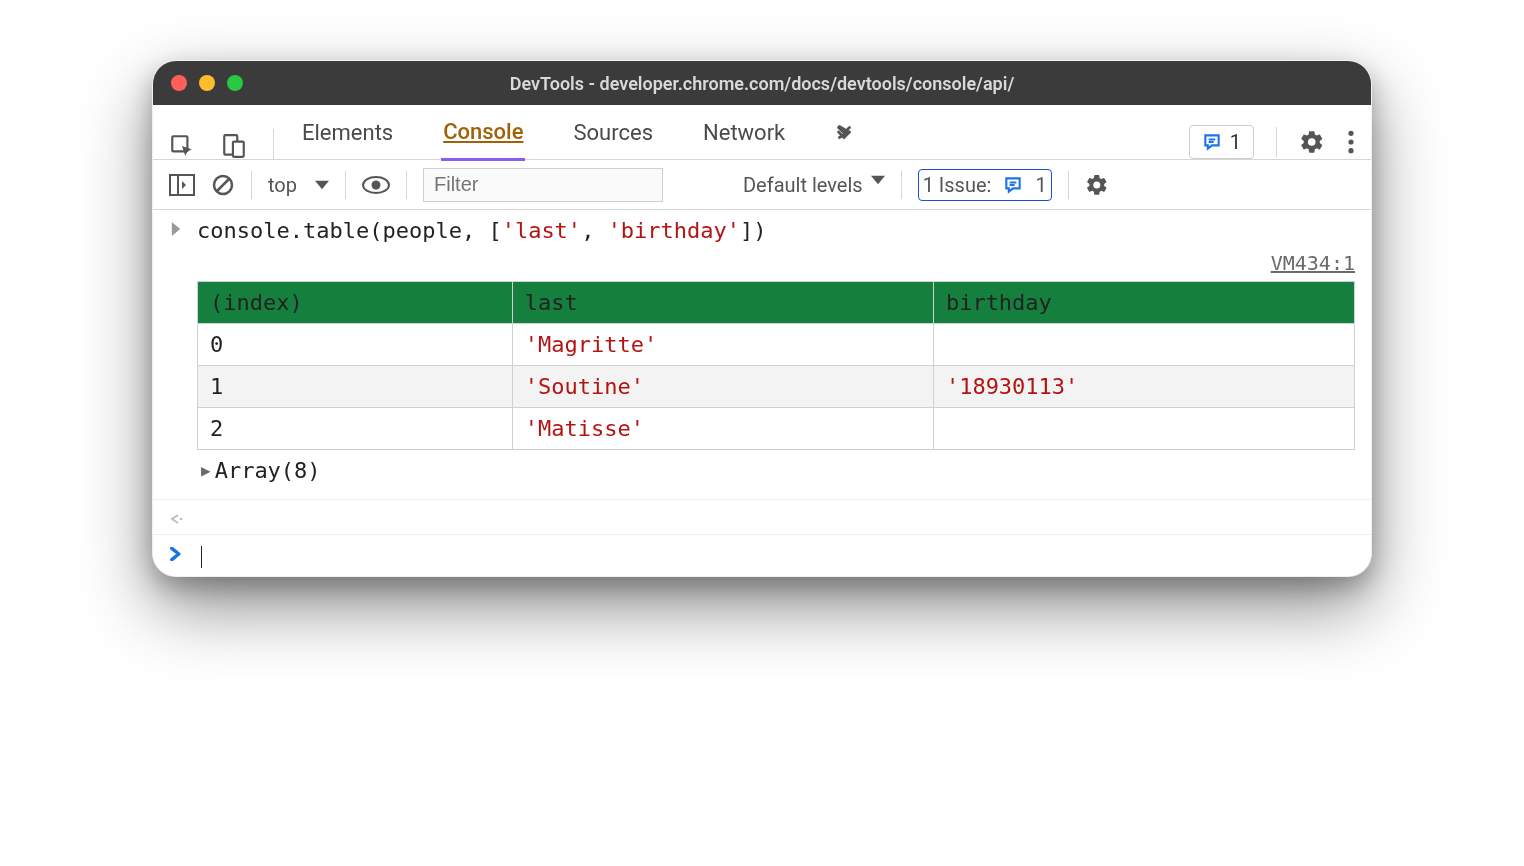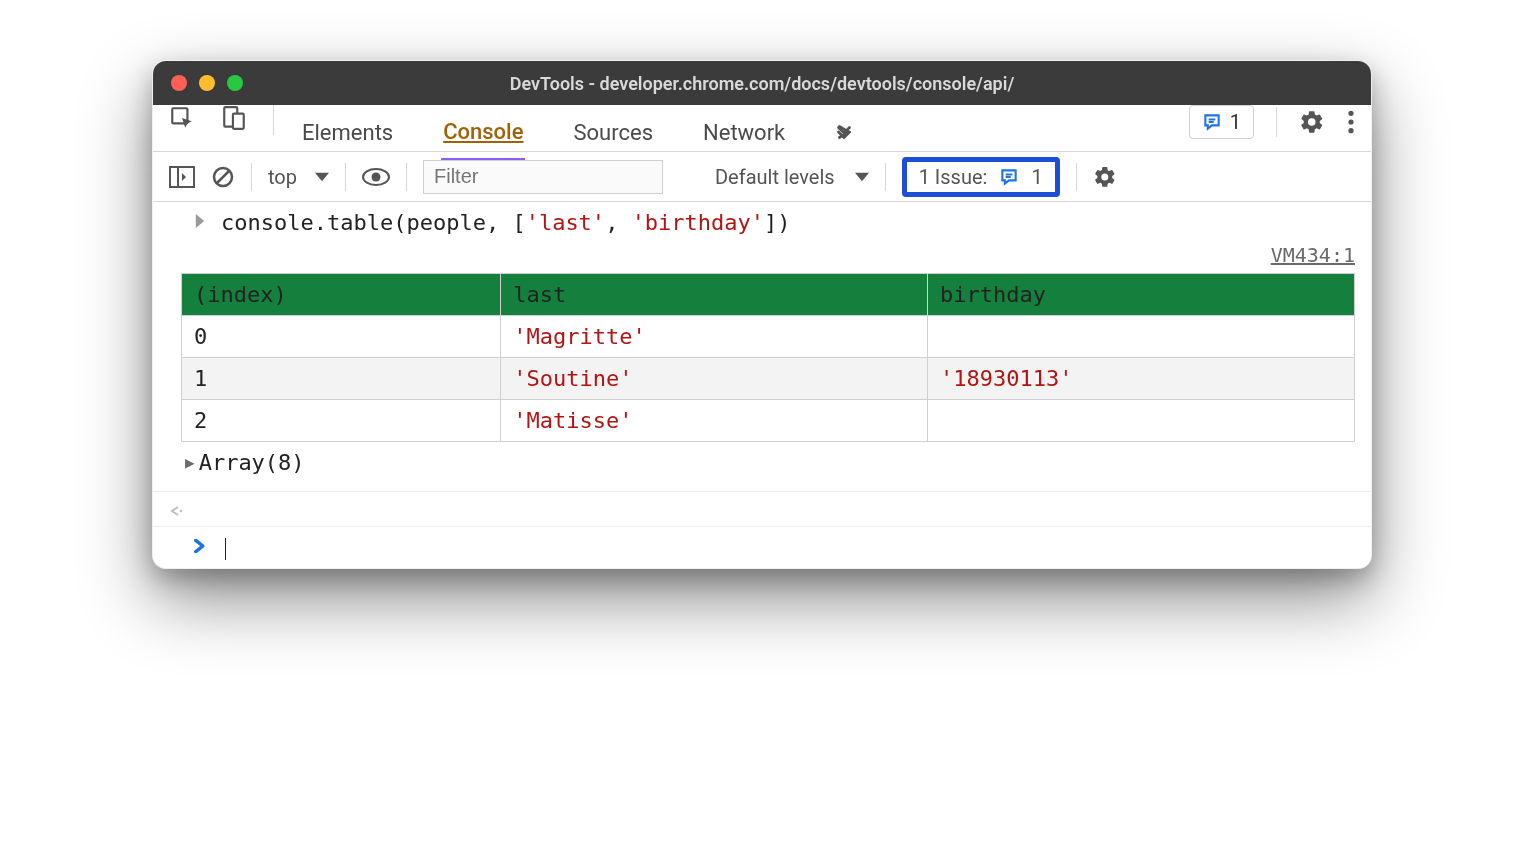--- a/index.html
+++ b/index.html
@@ -6,21 +6,21 @@
   body {
     background: #fff;
     font-family: -apple-system, BlinkMacSystemFont, "Segoe UI", Roboto, sans-serif;
     width: 1524px; height: 866px;
     display: flex; align-items: flex-start; justify-content: center;
     padding-top: 60px;
   }
   .window {
     width: 1220px;
     background: #fff;
-    border-radius: 14px;
+    border-radius: 24px;
     box-shadow: 0 30px 70px rgba(0,0,0,.45), 0 10px 25px rgba(0,0,0,.25);
     overflow: hidden;
     border: 1px solid rgba(0,0,0,.06);
   }
   
   .titlebar {
     background: #3b3b3b;
     height: 44px;
     display: flex; align-items: center;
     padding: 0 18px;
@@ -32,22 +32,22 @@
   .tl.yellow { background: #febc2e; }
   .tl.green { background: #28c840; }
   .titlebar .title {
     position: absolute; left: 0; right: 0;
     text-align: center;
     color: #d9d9d9; font-size: 18px; font-weight: 600;
     pointer-events: none;
   }
   
   .tabstrip {
-    display: flex; align-items: flex-start;
-    height: 47px;
+    display: flex; align-items: flex-end;
+    height: 55px;
     border-bottom: 1px solid #d6d6d6;
     padding: 0 16px;
     gap: 26px;
     color: #555;
   }
   .tabstrip .iconbtn { color: #555; display:flex; align-items:center; justify-content:center; }
   .tabstrip .divider { width:1px; height:30px; background:#d6d6d6; }
   .tabs { display:flex; gap: 46px; align-items:center; font-size: 22px; }
   .tab { padding: 14px 2px; color:#4a4a4a; cursor:pointer; }
   .tab.active { color:#a16207; border-bottom: 3px solid #8b5cf6; margin-bottom:-2px; font-weight:500;text-decoration:underline; }
@@ -74,38 +74,38 @@
   .filterbox {
     border:1px solid #cfcfcf; background:#fafafa;
     height:34px; width:240px;
     display:flex; align-items:center; padding:0 10px;
     color:#7a7a7a; font-size:20px;
   }
   .filterbox input {
     border:none; outline:none; background:transparent;
     font-size:20px; color:#333; width:100%;
   }
-  .levels { display:flex; align-items:center; gap:20px; cursor:pointer; }
+  .levels { display:flex; align-items:flex-start; gap:8px; cursor:pointer;margin-left:28px; }
   .issuebox {
     display:flex; align-items:center; gap:12px;
-    border:5px solid #1d4ed8; border-radius:4px;
-    padding: 3px 12px; cursor:pointer;
+    border:1px solid #1d4ed8; border-radius:4px;
+    padding: 3px 4px; cursor:pointer;
   }
   .issuebox .msgicon { color:#1a73e8; }
   
   .cbody { font-family: Menlo, Consolas, monospace; font-size:22px; color:#222; }
   .row { display:flex; align-items:flex-start; padding: 8px 16px; border-bottom:1px solid #eee; }
-  .row.noborder { border-bottom:none;margin-left:24px; }
+  .row.noborder { border-bottom:none; }
   .gutter { width: 28px; flex: 0 0 28px; color:#9a9a9a; font-size:18px; padding-top:4px; }
   .gutter.blue { color:#1a73e8; font-weight:700; }
   .content { flex:1; min-width:0; }
   .code .fn { color:#222; }
   .code .str { color:#b31412; }
   .code .punc { color:#222; }
-  .outwrap { padding-left:28px; padding-right:16px; padding-bottom:8px; border-bottom:1px solid #eee; }
+  .outwrap { padding-left:44px; padding-right:16px; padding-bottom:8px; border-bottom:1px solid #eee; }
   .srcref { text-align:right; color:#6a6a6a; font-size:20px; text-decoration:underline; padding-bottom:6px; }
   table.consoletable {
     width:100%; border-collapse:collapse;
     font-family: Menlo, Consolas, monospace; font-size:22px;
     border:1px solid #d0d0d0;
   }
   .consoletable th, .consoletable td {
     border:1px solid #d0d0d0;
     padding: 8px 12px;
     text-align:left;

